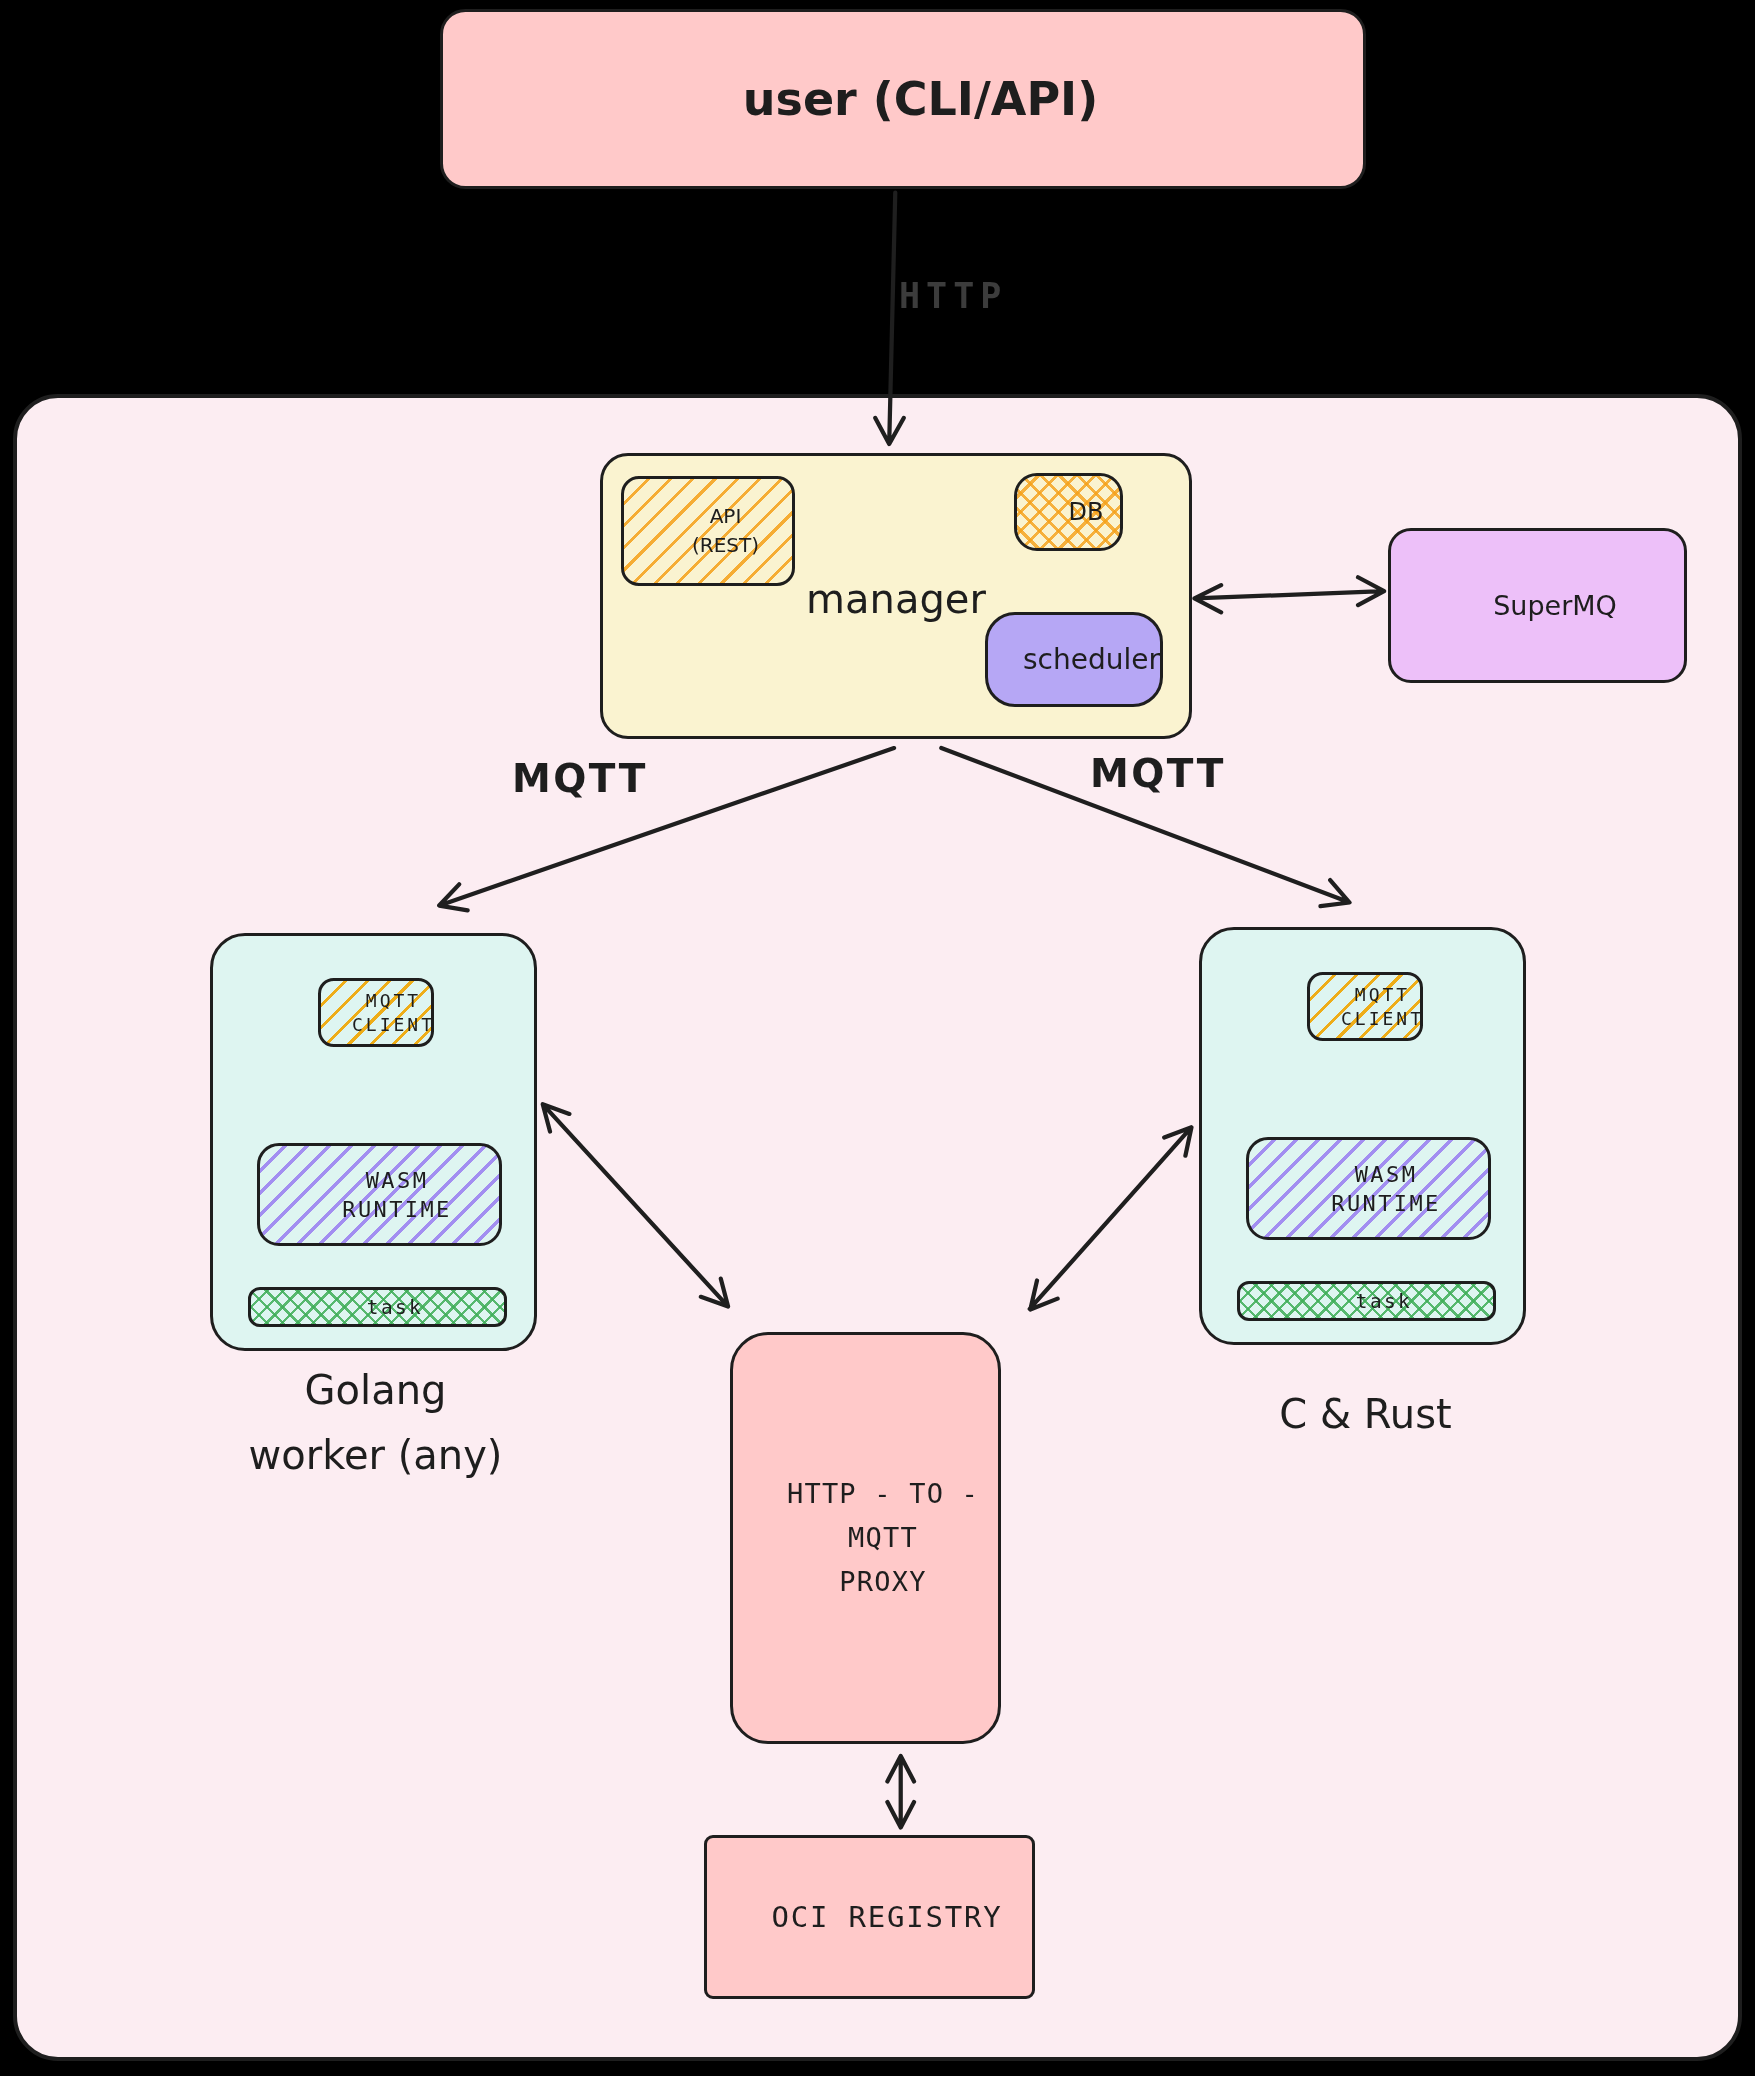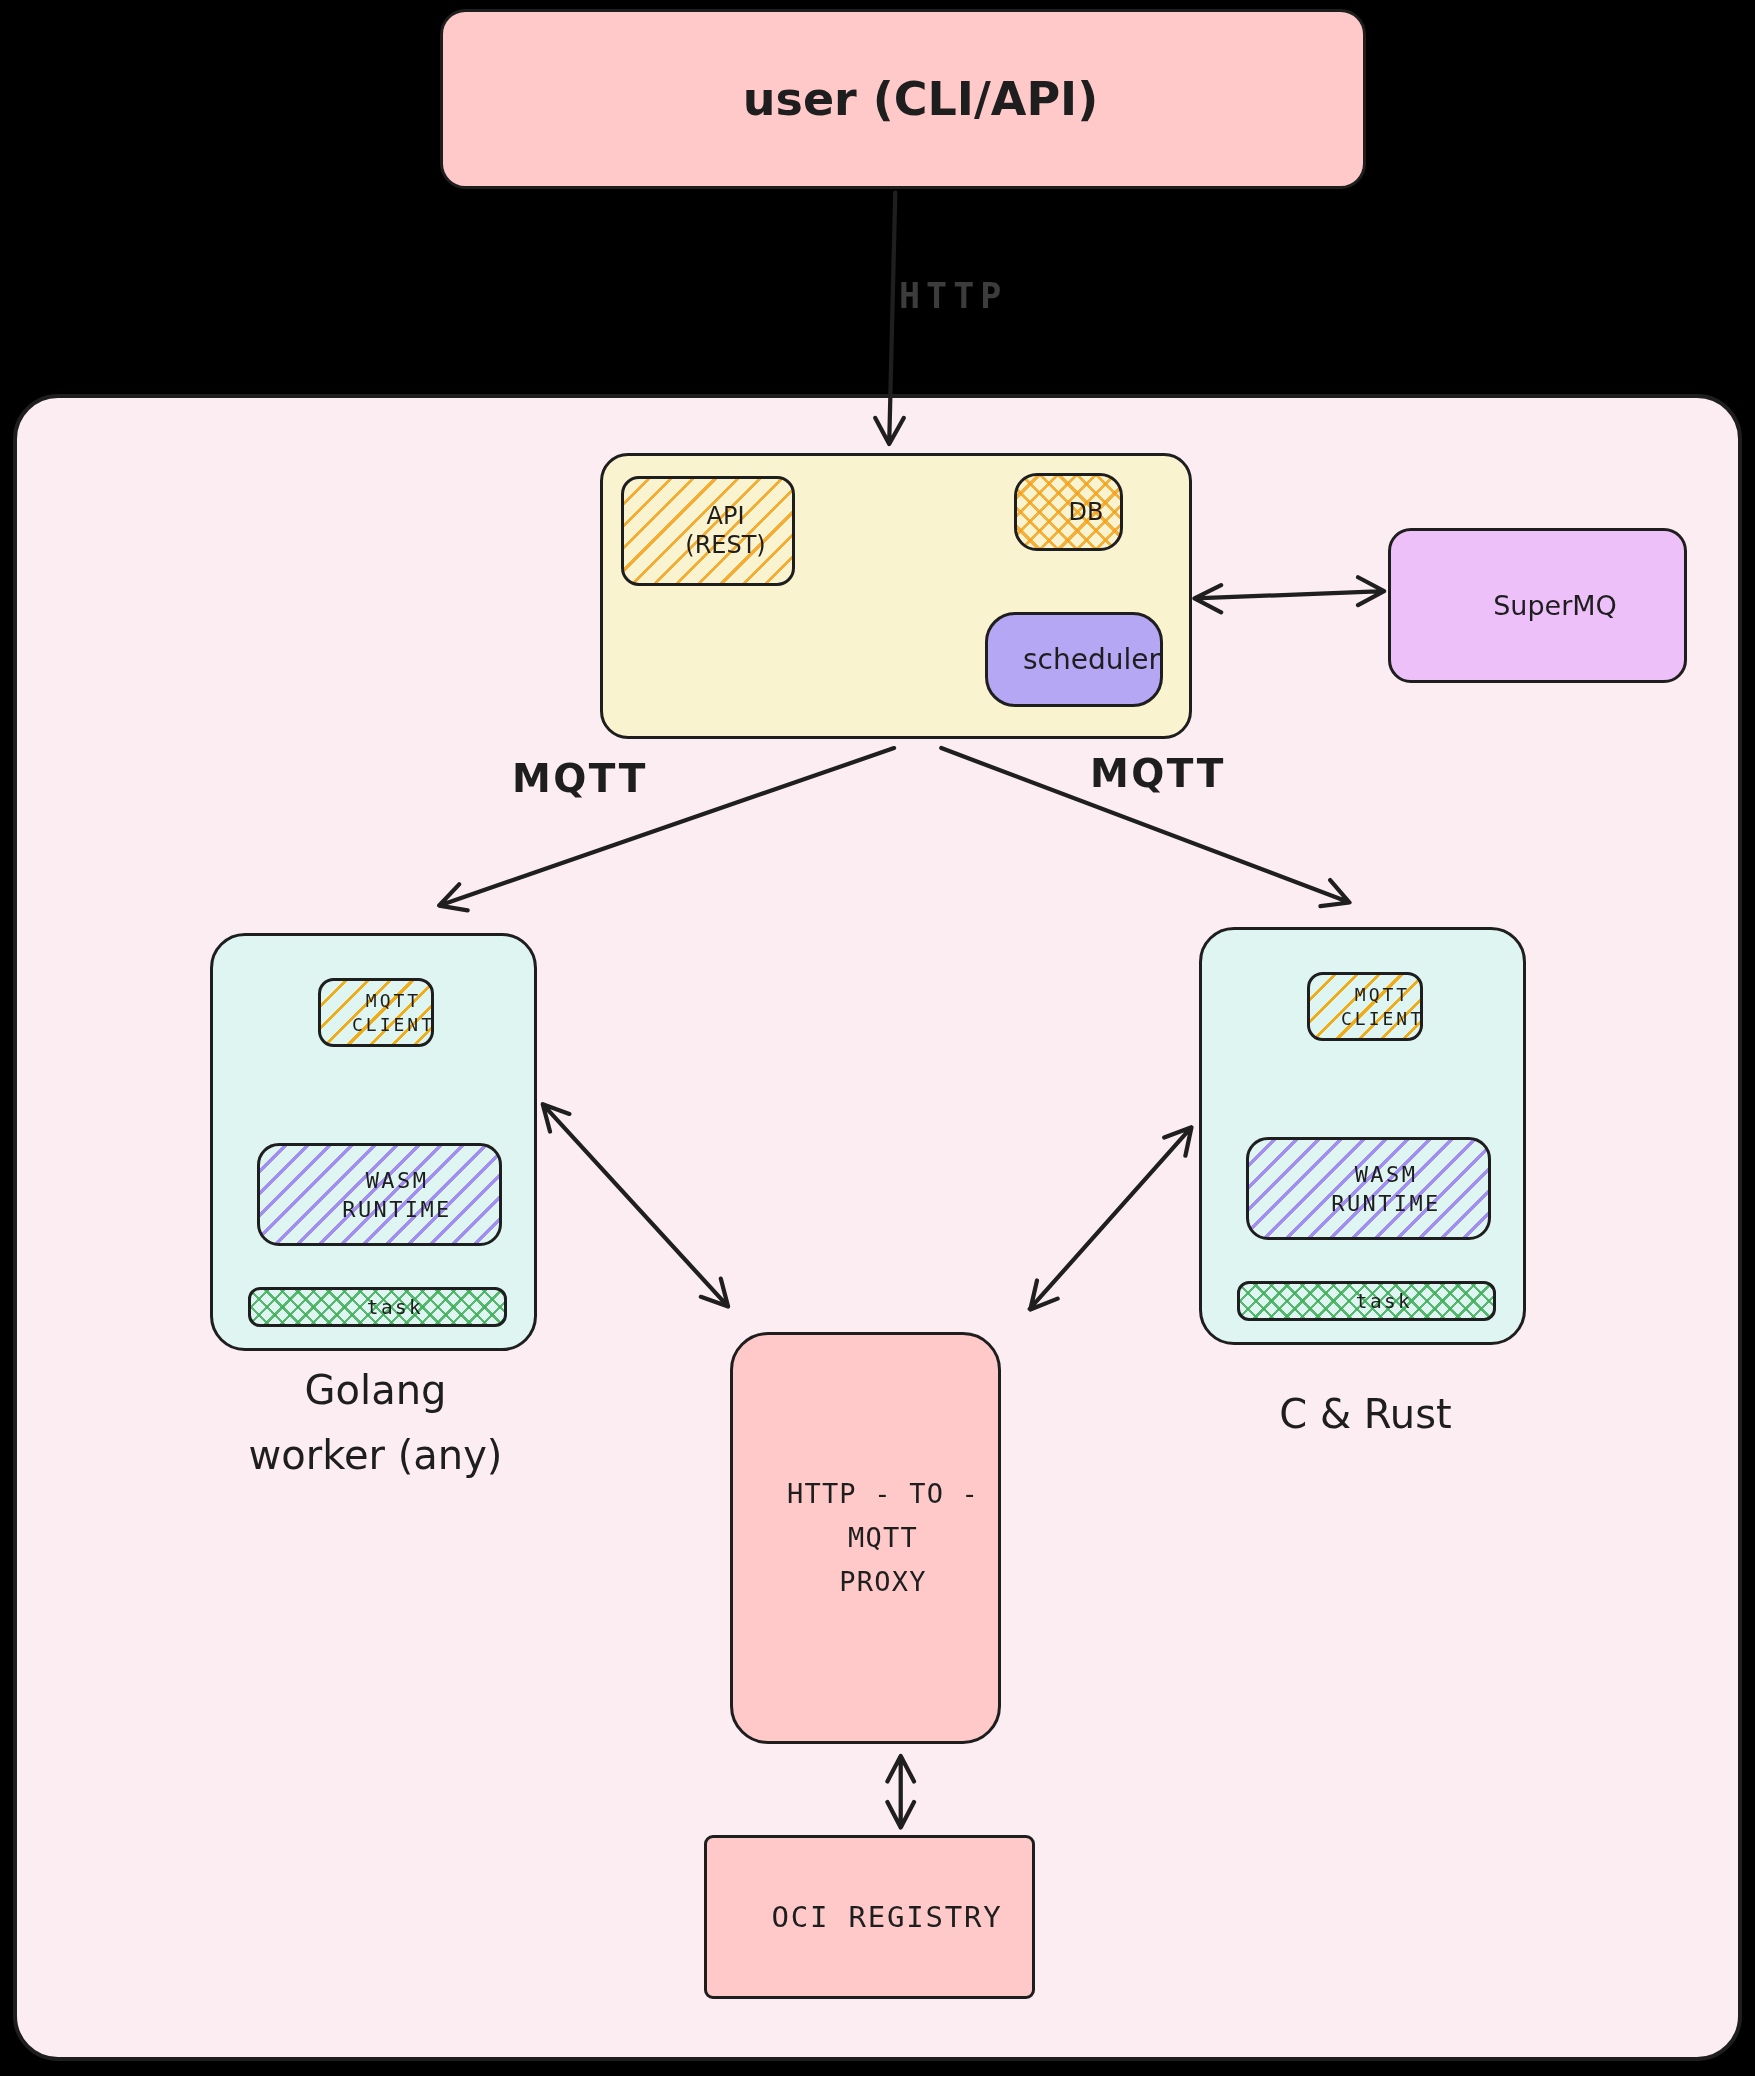--- a/index.html
+++ b/index.html
@@ -23,21 +23,21 @@
   
   #http-label{position:absolute;left:899px;top:276px;font-family:var(--mono);font-size:35px;letter-spacing:6px;color:#3c3c3c;font-weight:600;}
 
   
   #container{left:13.3px;top:394px;width:1729px;height:1667px;background:#fcedf2;border-width:4.2px;border-radius:45px;}
 
   
   #manager{left:600px;top:453px;width:592px;height:286px;background:#faf3d0;border-radius:28px;}
   #manager-title{position:absolute;left:0;right:0;top:120px;text-align:center;font-size:40px;}
   .subbox{position:absolute;border:3.6px solid var(--ink);}
-  #api{left:18px;top:20px;width:174px;height:110px;border-radius:18px;font-size:24px;line-height:29px;
+  #api{left:18px;top:20px;width:174px;height:110px;border-radius:18px;font-size:20px;line-height:29px;
        background-image:repeating-linear-gradient(135deg,rgba(245,160,24,.85) 0 3px,transparent 3px 15.7px);}
   #db{left:411px;top:17px;width:109px;height:78px;border-radius:23px;font-size:24px;
       background-image:repeating-linear-gradient(135deg,rgba(245,160,24,.8) 0 3px,transparent 3px 13.3px),
                        repeating-linear-gradient(45deg,rgba(245,160,24,.8) 0 3px,transparent 3px 13.3px);}
   #scheduler{left:382px;top:156px;width:178px;height:95px;border-radius:30px;background:#b6a7f5;font-size:28px;}
 
   
   #supermq{left:1388px;top:528px;width:299px;height:155px;background:#edc0f9;border-radius:23px;font-size:27px;}
 
   
@@ -82,20 +82,21 @@
 
   <div id="user" class="box centered">
     <span>user (CLI/API)</span>
   </div>
 
   <div id="http-label">HTTP</div>
 
   <div id="container" class="box"></div>
 
   <div id="manager" class="box">
+    <div id="manager-title">manager</div>
     <div id="api" class="subbox centered col">
       <span>API</span>
       <span>(REST)</span>
     </div>
     <div id="db" class="subbox centered">
       <span>DB</span>
     </div>
     <div id="scheduler" class="subbox centered">
       <span>scheduler</span>
     </div>

